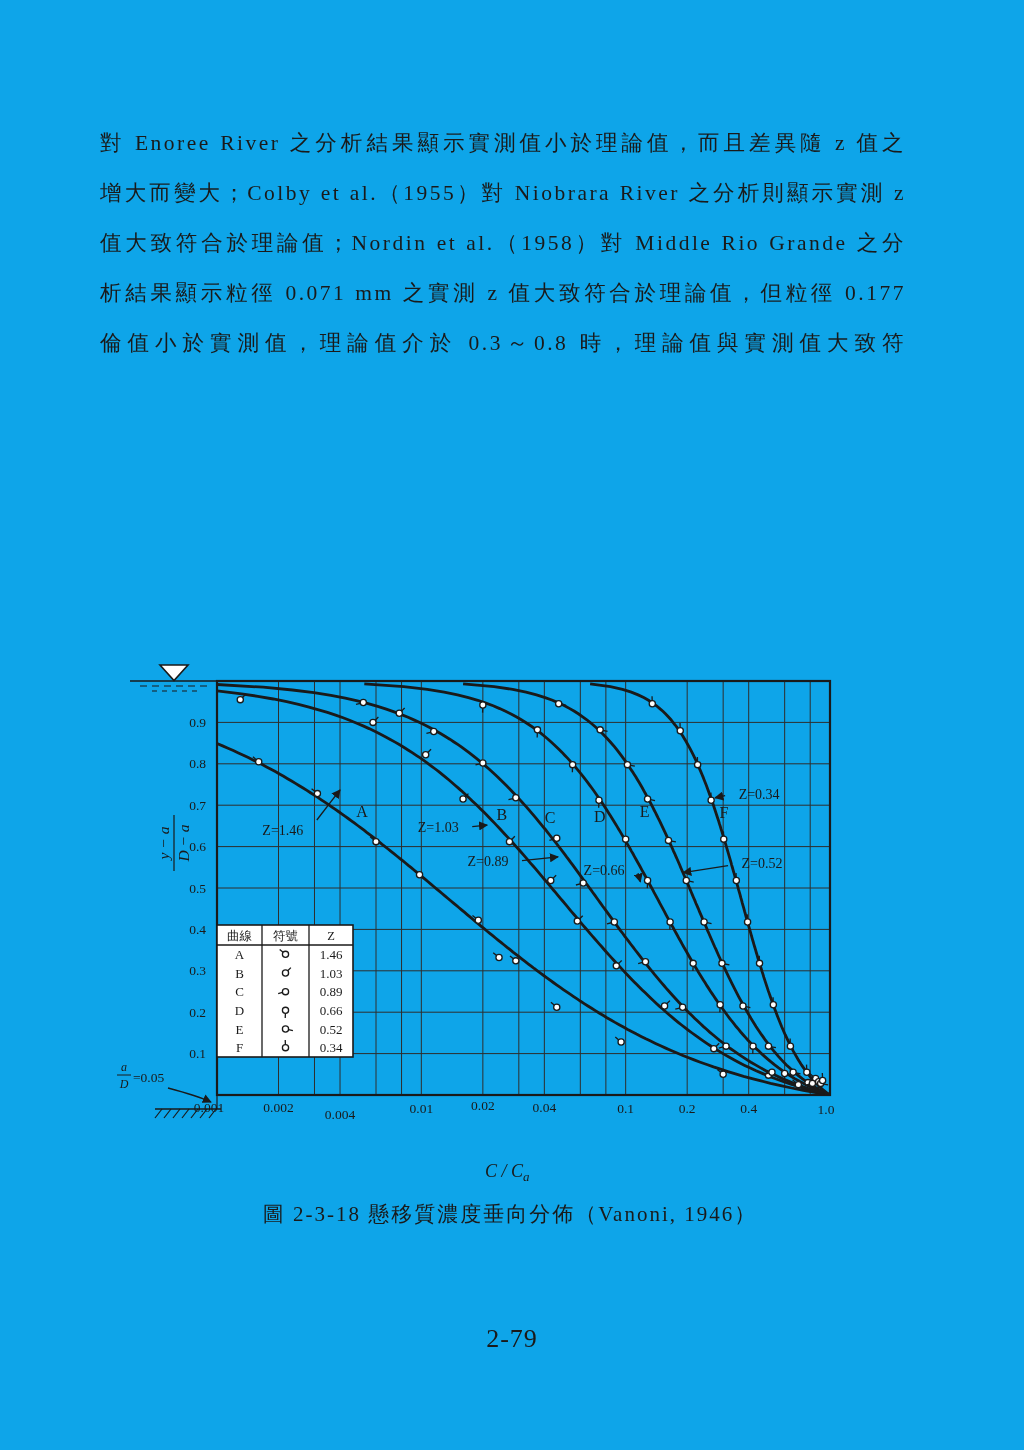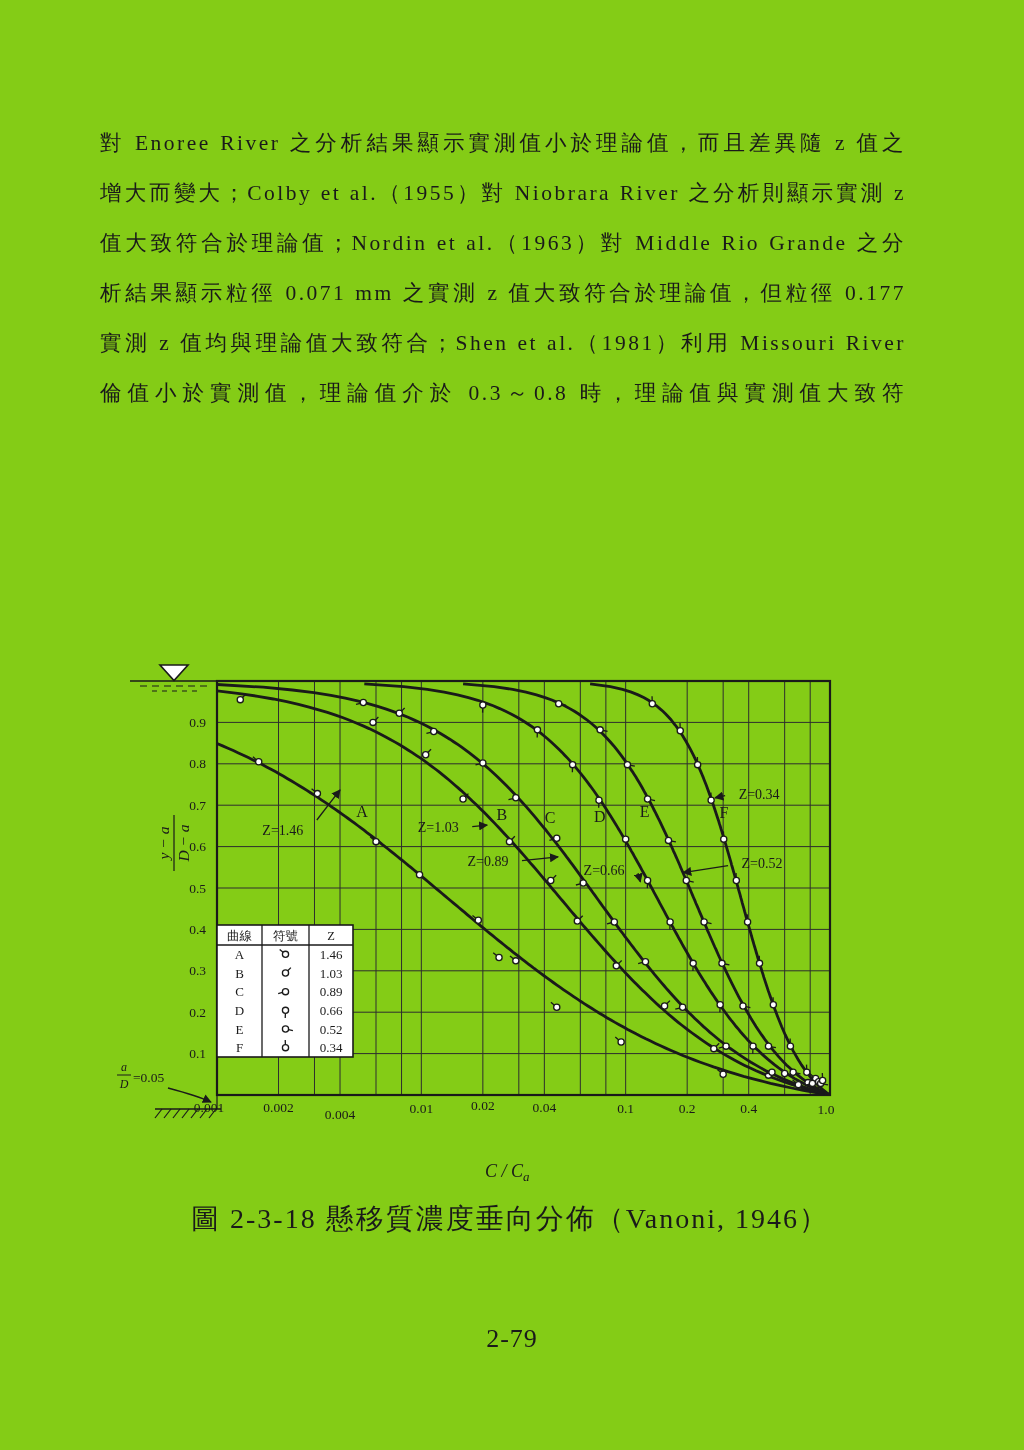--- a/index.html
+++ b/index.html
@@ -1,48 +1,47 @@
 <!DOCTYPE html>
 <html><head>
 <meta charset="utf-8">
 <style>
   html,body{margin:0;padding:0;background:#888;}
   .page{
     position:relative; width:1024px; height:1450px; margin:0 auto;
-    background:#84cc16; overflow:hidden;
+    background:#0ea5e9; overflow:hidden;
     font-family:"Liberation Serif","DejaVu Serif",serif; color:#1a1a1a;
   }
   .body-text{
     position:absolute; left:100px; top:118px; width:806px;
     font-size:21.5px; letter-spacing:2.5px; line-height:50px;
   }
   .bline{ height:50px; white-space:nowrap; text-align:justify; text-align-last:justify; overflow:visible;}
   .bline.last{ text-align-last:left; }
   .figure{ position:absolute; left:60px; top:650px; width:900px; height:545px; }
   .figure svg{ display:block; }
   .caption{
     position:absolute; left:60px; top:1200px; width:900px;
-    text-align:center; font-size:28px; letter-spacing:2px;
+    text-align:center; font-size:21px; letter-spacing:2px;
   }
   .pageno{
     position:absolute; left:0; top:1324px; width:1024px;
     text-align:center; font-size:26px; letter-spacing:1px;
   }
 </style>
 </head>
 <body>
 
 <div class="page">
 
   <div class="body-text">
     <div class="bline">對 Enoree River 之分析結果顯示實測值小於理論值，而且差異隨 z 值之</div>
     <div class="bline">增大而變大；Colby et al.（1955）對 Niobrara River 之分析則顯示實測 z</div>
-    <div class="bline">值大致符合於理論值；Nordin et al.（1963）對 Middle Rio Grande 之分</div>
+    <div class="bline">值大致符合於理論值；Nordin et al.（1958）對 Middle Rio Grande 之分</div>
     <div class="bline">析結果顯示粒徑 0.071 mm 之實測 z 值大致符合於理論值，但粒徑 0.177</div>
-    <div class="bline">實測 z 值均與理論值大致符合；Shen et al.（1981）利用 Missouri River</div>
     <div class="bline">倫值小於實測值，理論值介於 0.3～0.8 時，理論值與實測值大致符</div>
   </div>
 
   <div class="figure">
     <svg id="chart" width="900" height="545" viewBox="0 0 900 545" xmlns="http://www.w3.org/2000/svg">
         <defs>
           <marker id="ah" viewBox="0 0 10 10" refX="9" refY="5" markerWidth="7" markerHeight="7" orient="auto-start-reverse">
             <path d="M0,0 L10,5 L0,10 z" fill="#1a1a1a"></path>
           </marker>
           <clipPath id="plotclip">

